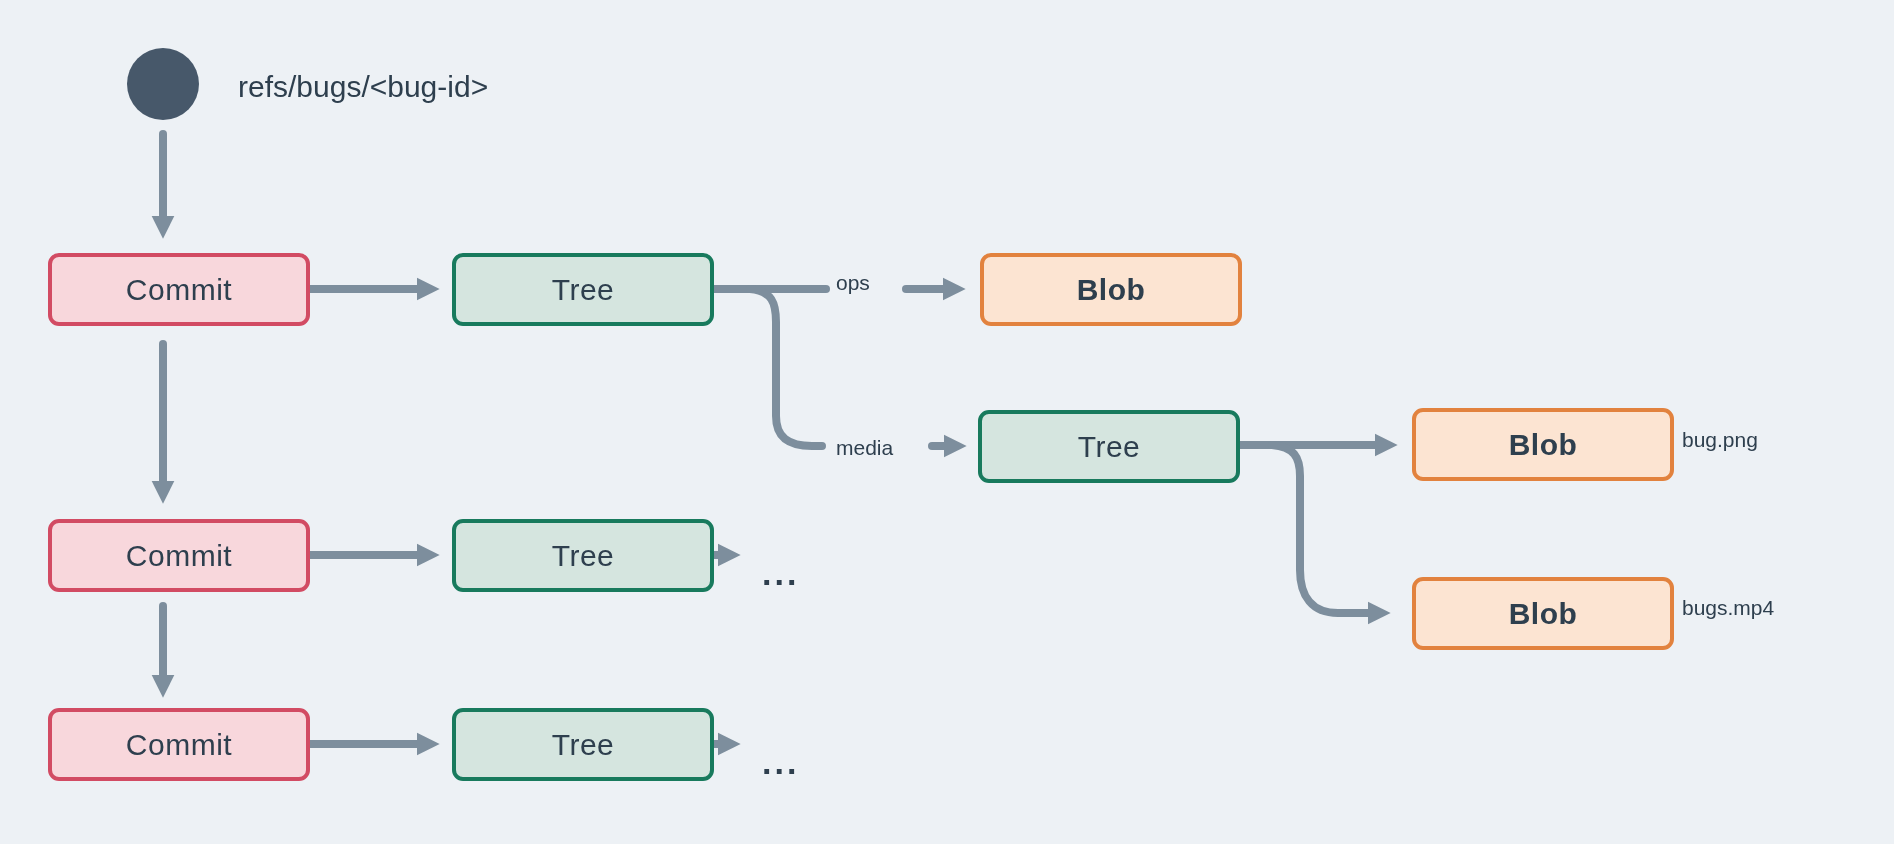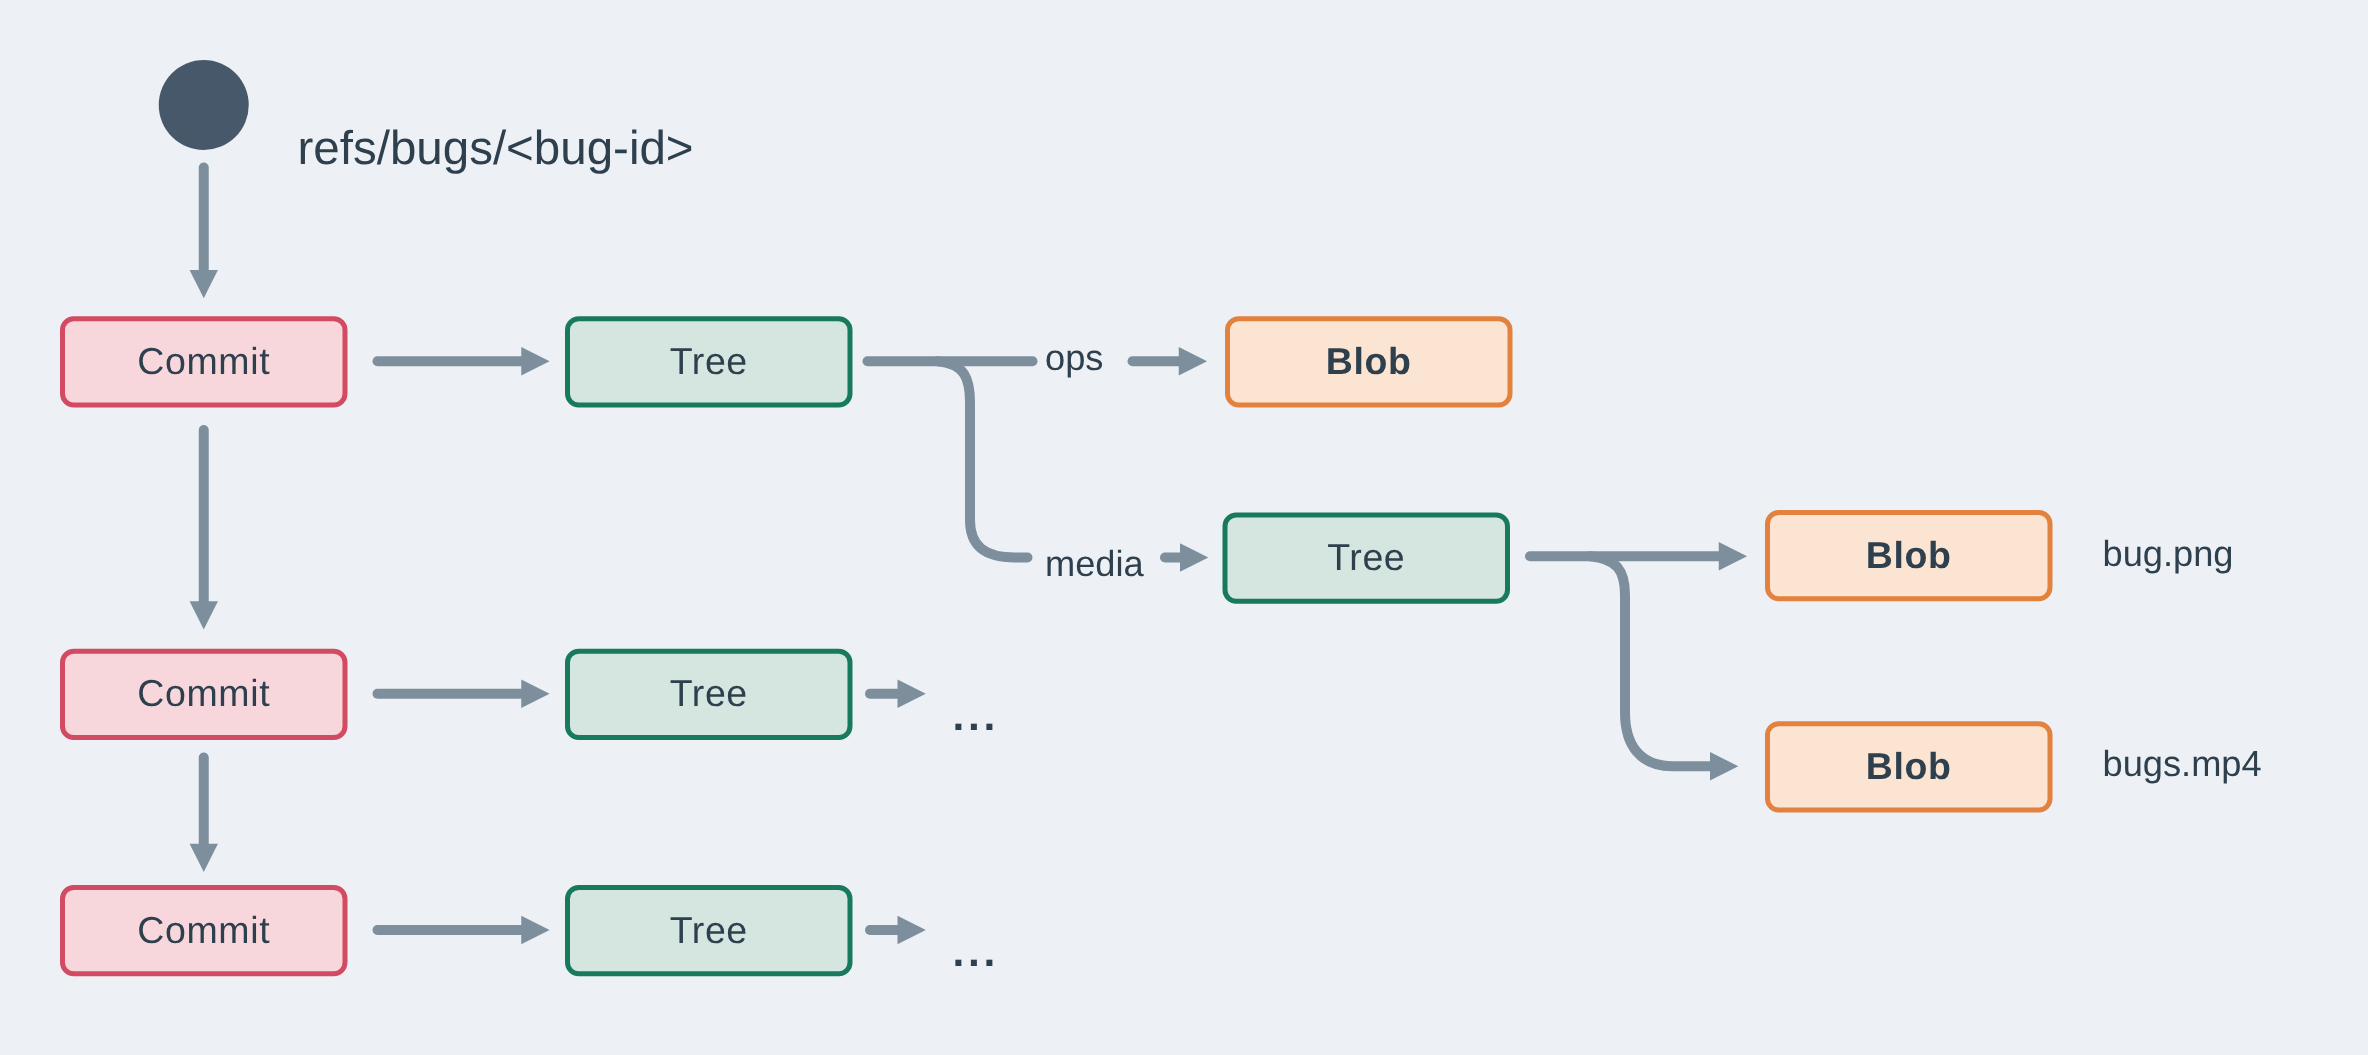--- a/index.html
+++ b/index.html
@@ -6,30 +6,30 @@
     --bg:#edf1f5; --arrow:#7d8e9d; --circle:#47586a; --text:#2e3f4e;
     --commit-fill:#f8d7dc; --commit-border:#d24b63;
     --tree-fill:#d5e5df;  --tree-border:#187a5d;
     --blob-fill:#fce4d2;  --blob-border:#e2823e;
   }
   html,body{margin:0;padding:0;}
   body{background:var(--bg);font-family:"Liberation Sans", sans-serif;}
   .canvas{position:relative;width:1894px;height:844px;background:var(--bg);overflow:hidden;}
   .edges{position:absolute;left:0;top:0;width:1894px;height:844px;}
   .node{
-    position:absolute;width:230px;height:73px;box-sizing:border-box;
+    position:absolute;width:262px;height:73px;box-sizing:border-box;
     border-radius:11px;border:4px solid;display:flex;align-items:center;justify-content:center;
     font-size:30px;font-weight:500;color:var(--text);letter-spacing:.5px;
   }
   .node.commit{background:var(--commit-fill);border-color:var(--commit-border);}
   .node.tree{background:var(--tree-fill);border-color:var(--tree-border);}
   .node.blob{background:var(--blob-fill);border-color:var(--blob-border);font-weight:bold;}
   .ref-circle{position:absolute;left:127px;top:48px;width:72px;height:72px;border-radius:50%;background:var(--circle);}
-  .lbl{position:absolute;color:var(--text);font-size:29px;font-weight:500;white-space:nowrap;}
-  .lbl.big{font-size:38px;margin-top:28px;}
+  .lbl{position:absolute;color:var(--text);font-size:21px;font-weight:500;white-space:nowrap;}
+  .lbl.big{font-size:30px;}
   .ellipsis{position:absolute;color:var(--text);font-size:34px;font-weight:700;letter-spacing:3px;line-height:34px;}
 </style>
 </head>
 <body>
 
 <div class="canvas">
 
   <svg class="edges" width="1894" height="844" viewBox="0 0 1894 844" fill="none">
     <defs>
       <marker id="ah" viewBox="0 0 12 12" refX="1" refY="6" markerWidth="3.4" markerHeight="3.4" orient="auto" markerUnits="strokeWidth">

